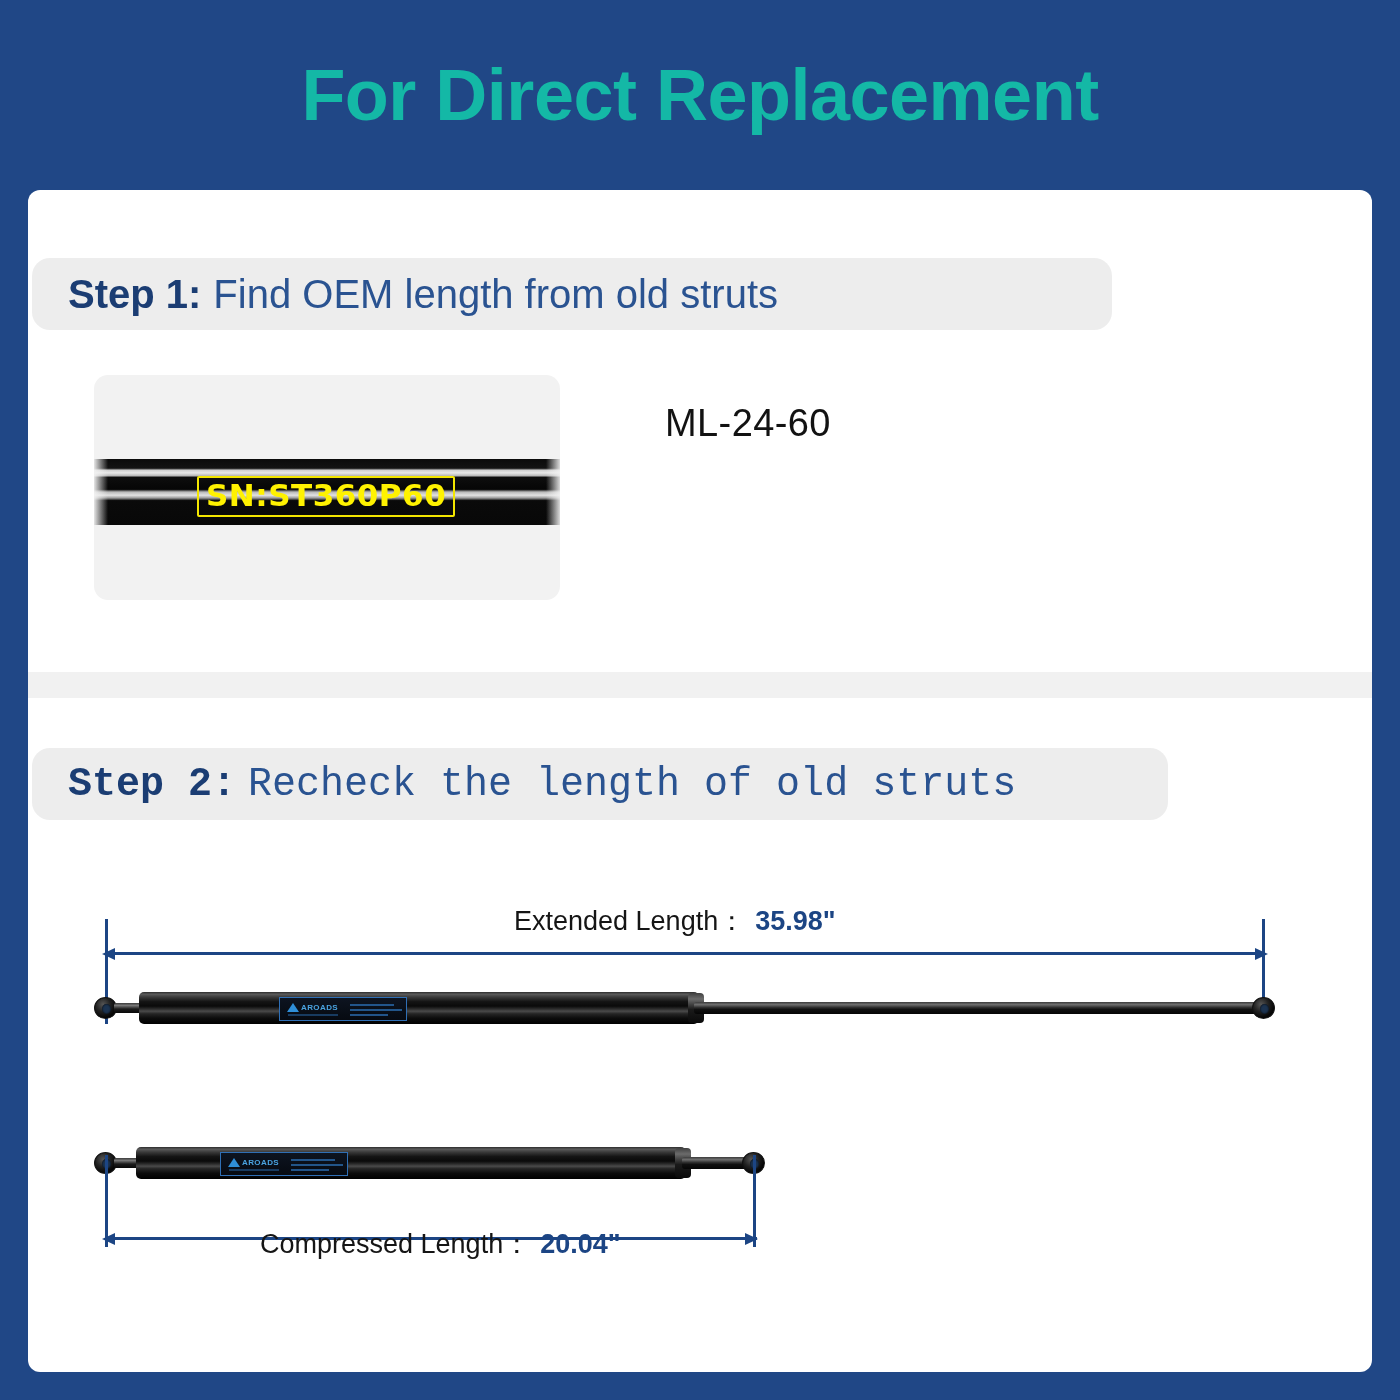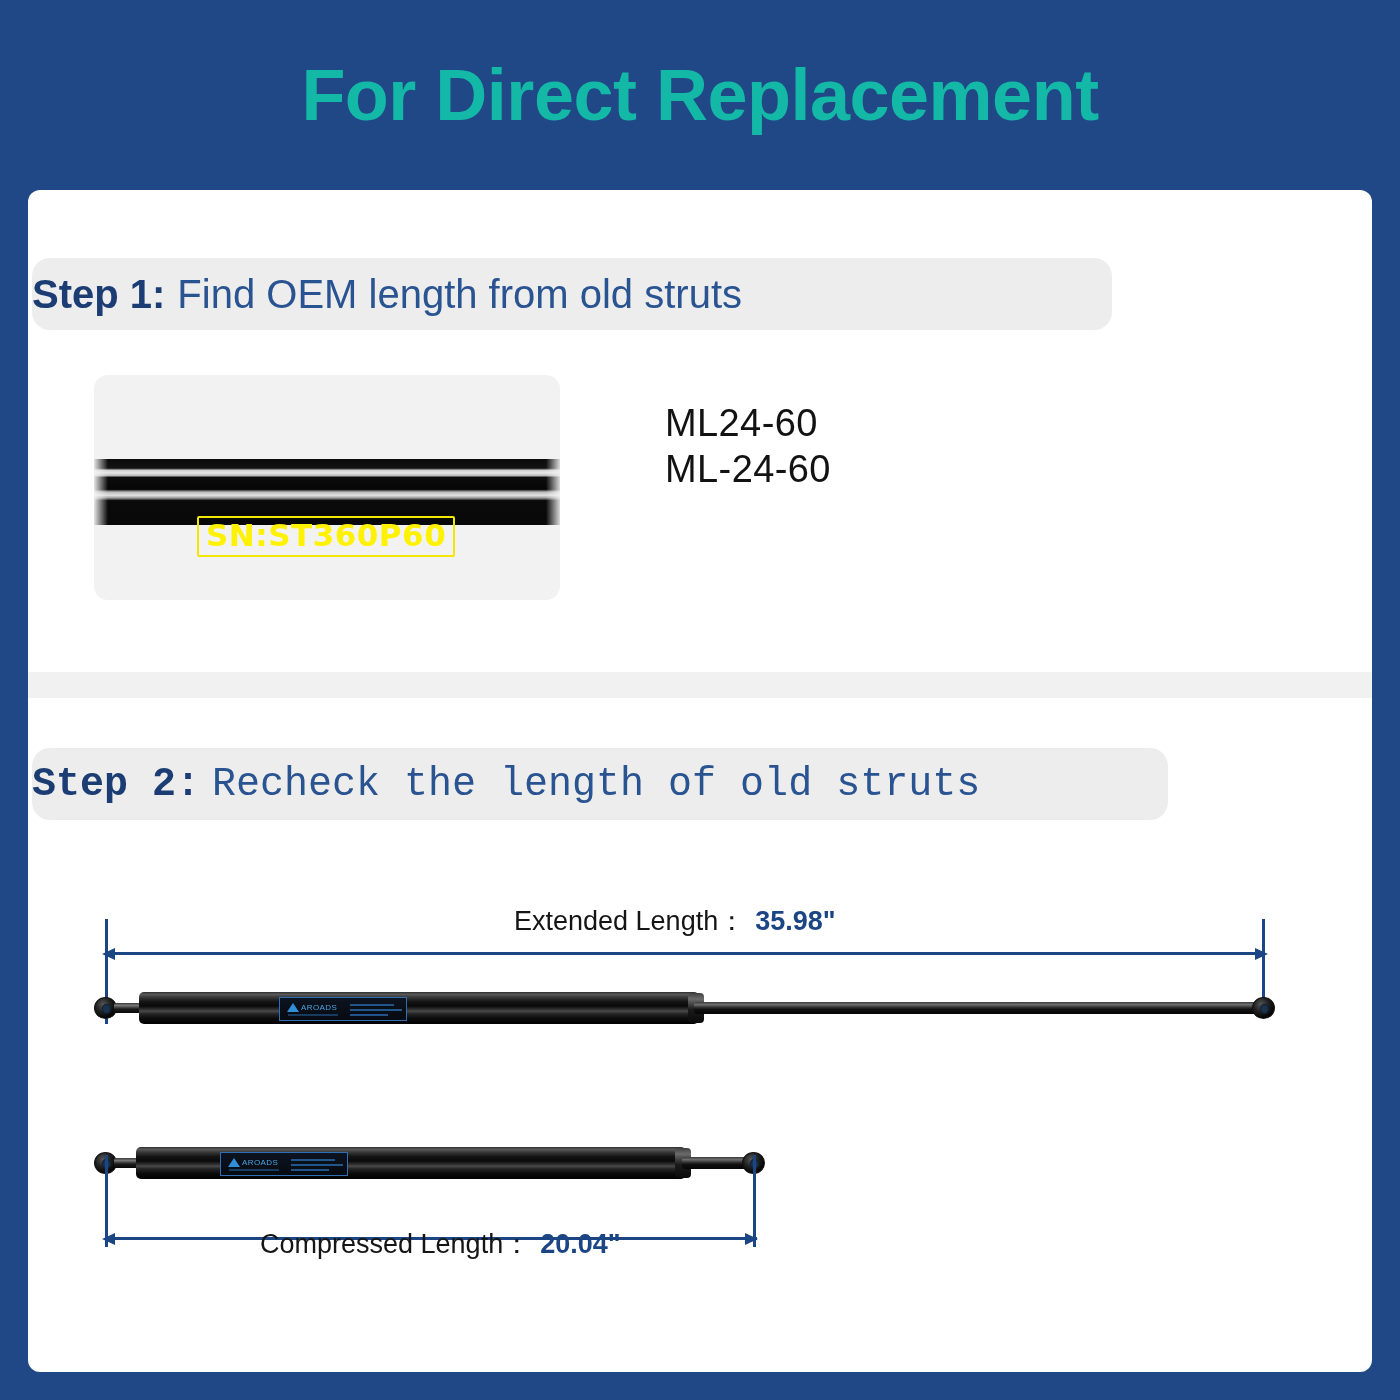--- a/index.html
+++ b/index.html
@@ -45,20 +45,21 @@
     overflow: hidden;
   }
 
   
   .step-banner {
     position: absolute;
     background: #ededed;
     border-radius: 18px;
     display: flex;
     align-items: center;
+    padding-left: 36px;
     white-space: nowrap;
   }
   .step-banner .step-label {
     color: #1b3d73;
     font-size: 40px;
     font-weight: 700;
     margin-right: 12px;
   }
   .step-banner .step-text {
     color: #2a5391;
@@ -125,21 +126,20 @@
     padding: 2px 7px 4px 7px;
     border: 2px solid #f3e600;
     border-radius: 2px;
     color: #fff200;
     font-family: "DejaVu Sans", sans-serif;
     font-size: 31px;
     font-weight: 700;
     letter-spacing: 0.5px;
     line-height: 1;
     white-space: nowrap;
-    margin-top: 40px;
   }
 
   
   .oem-list {
     position: absolute;
     left: 637px;           
     top: 210px;
   }
   .oem-item {
     font-size: 38px;
@@ -236,21 +236,21 @@
     width: 0; height: 0;
     border-left: 6px solid transparent;
     border-right: 6px solid transparent;
     border-bottom: 9px solid #2f8fd8;
   }
   .sticker .logo-text {
     position: absolute;
     left: 21px; top: 5px;
     color: #4aa3e0;
     font-size: 8px;
-    font-weight: 400;
+    font-weight: 700;
     letter-spacing: 0.4px;
     line-height: 9px;
   }
   .sticker .spec-line {
     position: absolute;
     background: #27629e;
     height: 2px;
     opacity: 0.85;
   }
 
@@ -301,21 +301,20 @@
 <div class="card">
 
   <div class="divider-band"></div>
 
   <div class="photo-box">
     <div class="strut-photo"></div>
     <div class="sn-tag">SN:ST360P60</div>
   </div>
 
   <div class="oem-list">
-    <div class="oem-item">ML24-60</div>
     <div class="oem-item">ML-24-60</div>
   </div>
 
   <div class="strut-stage" style="left:66px; top:720px; width:1200px; height:120px;">
 
     <div class="dim" style="left:0px; top:42px; width:1182px;">
       <div class="dim-line" style="left:11px; width:1160px;"></div>
       <div class="dim-arrow left" style="left:8px;"></div>
       <div class="dim-arrow right" style="right:8px;"></div>
       <div class="tick" style="left:11px;  top:-33px; height:105px;"></div>

